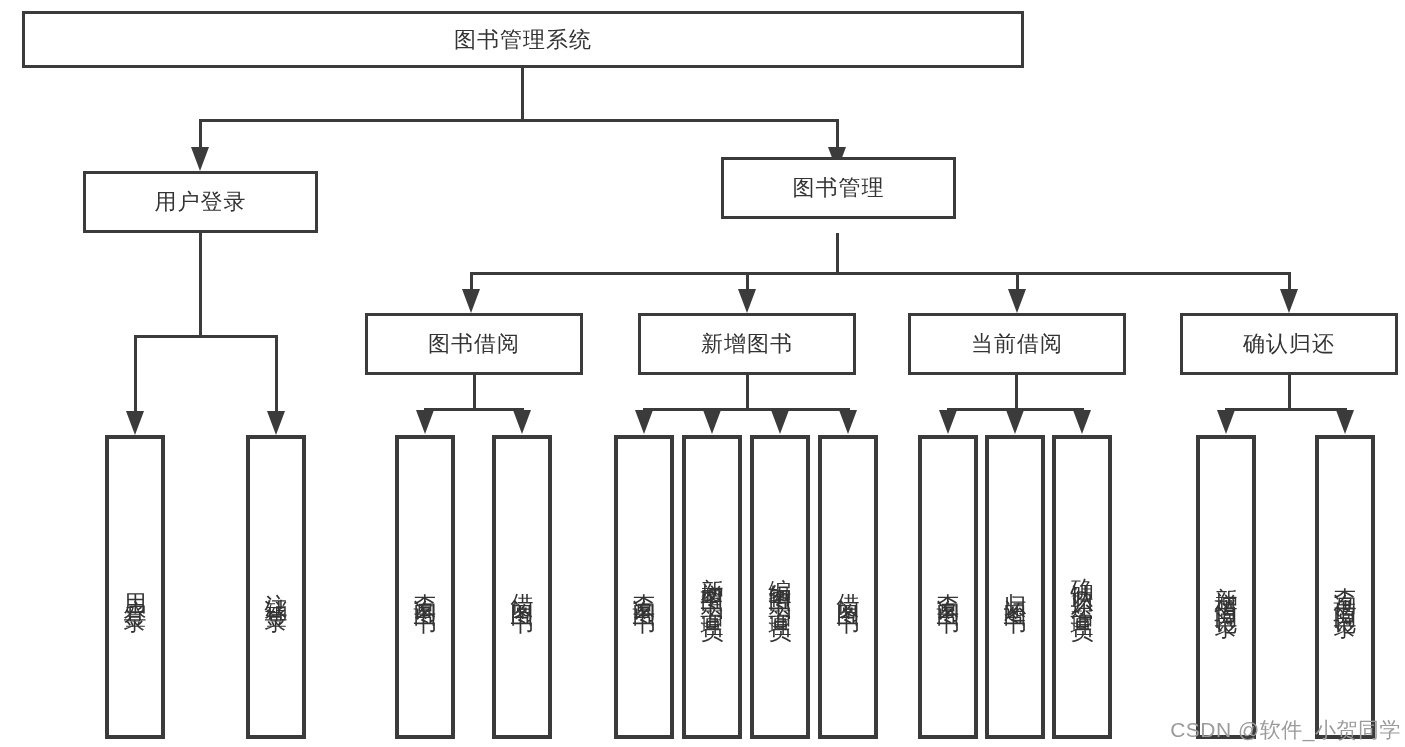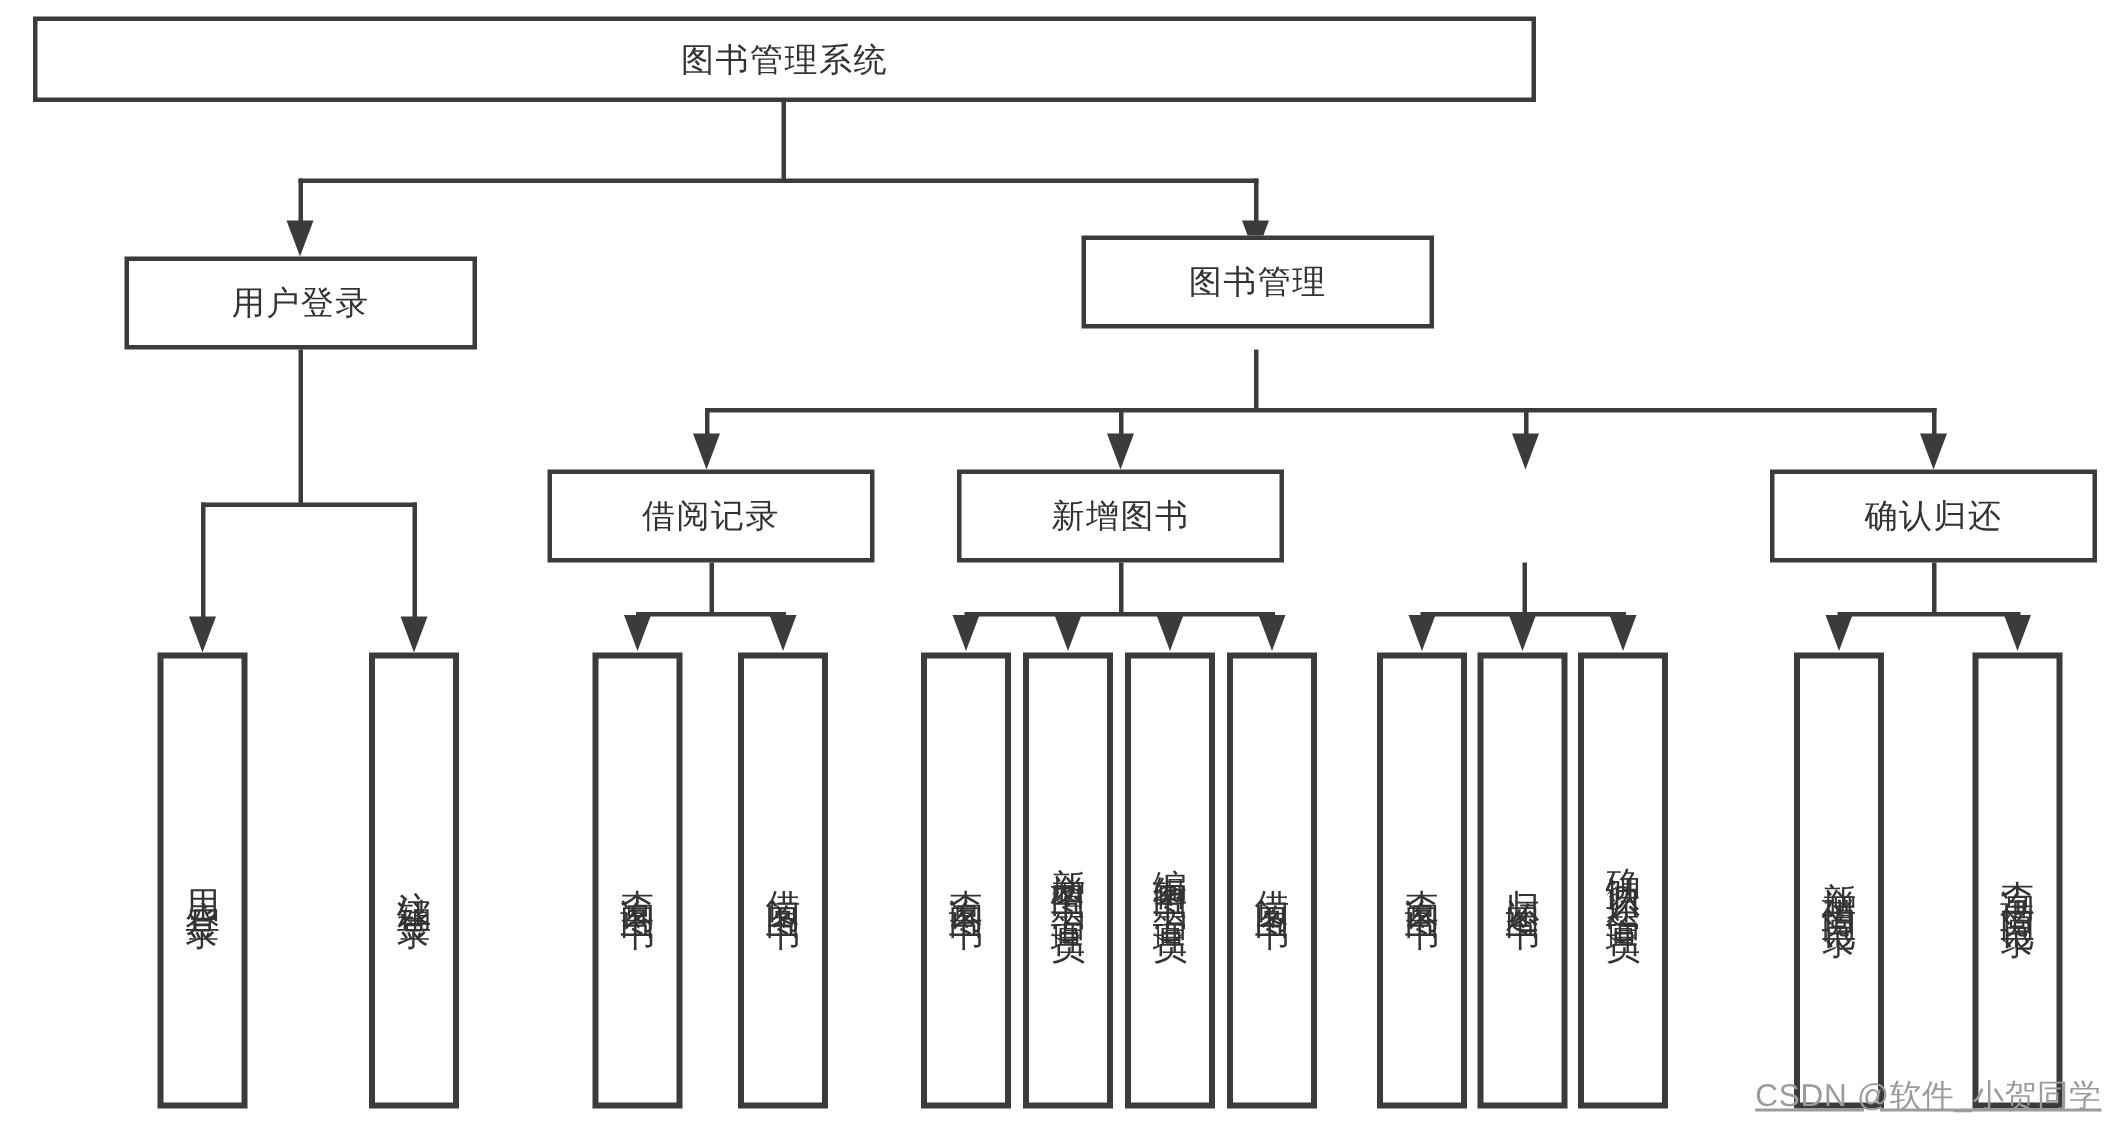--- a/index.html
+++ b/index.html
@@ -38,21 +38,20 @@
     border-top:24px solid #3b3b3b;
   }
   .watermark{
     position:absolute;
     top:716px;right:4px;
     font-size:21px;
     color:#9b9b9b;
     letter-spacing:0.5px;
     z-index:5;
     white-space:nowrap;
-    text-decoration:underline;
   }
 </style>
 </head>
 <body>
 
 <div id="canvas">
 
   <div class="box h" style="left:22px;top:11px;width:1002px;height:57px">图书管理系统</div>
 
   <div class="vline" style="left:521px;top:68px;height:52px"></div>
@@ -76,22 +75,23 @@
   <div class="hline" style="left:470px;top:272px;width:821px"></div>
   <div class="vline" style="left:470px;top:272px;height:20px"></div>
   <div class="arrow" style="left:462px;top:289px"></div>
   <div class="vline" style="left:746px;top:272px;height:20px"></div>
   <div class="arrow" style="left:738px;top:289px"></div>
   <div class="vline" style="left:1016px;top:272px;height:20px"></div>
   <div class="arrow" style="left:1008px;top:289px"></div>
   <div class="vline" style="left:1288px;top:272px;height:20px"></div>
   <div class="arrow" style="left:1280px;top:289px"></div>
 
-  <div class="box h" style="left:365px;top:313px;width:218px;height:62px">借阅记录</div>
+  <div class="box h" style="left:365px;top:313px;width:218px;height:62px">图书借阅</div>
   <div class="box h" style="left:638px;top:313px;width:218px;height:62px">新增图书</div>
+  <div class="box h" style="left:908px;top:313px;width:218px;height:62px">当前借阅</div>
   <div class="box h" style="left:1180px;top:313px;width:218px;height:62px">确认归还</div>
 
   <div class="vline" style="left:473px;top:375px;height:34px"></div>
   <div class="hline" style="left:424px;top:408px;width:100px"></div>
   <div class="arrow" style="left:416px;top:410px"></div>
   <div class="arrow" style="left:513px;top:410px"></div>
 
   <div class="vline" style="left:746px;top:375px;height:34px"></div>
   <div class="hline" style="left:643px;top:408px;width:207px"></div>
   <div class="arrow" style="left:635px;top:410px"></div>

